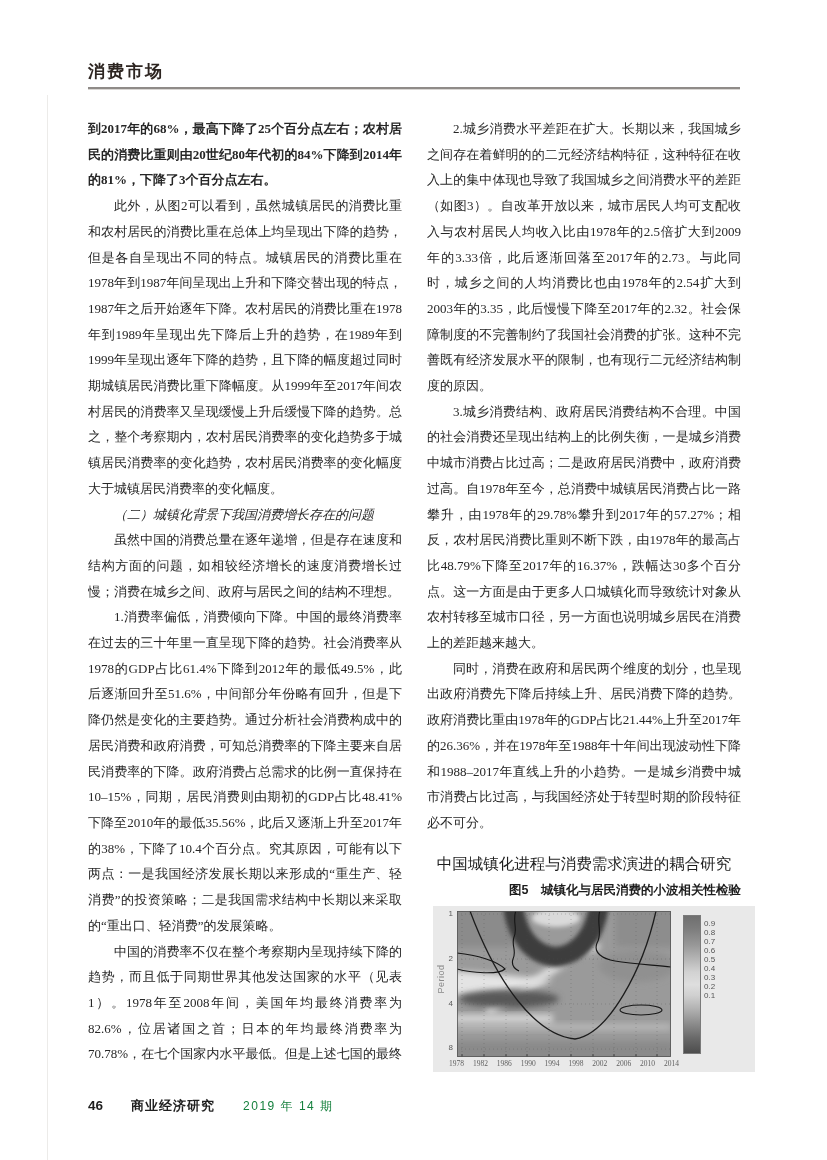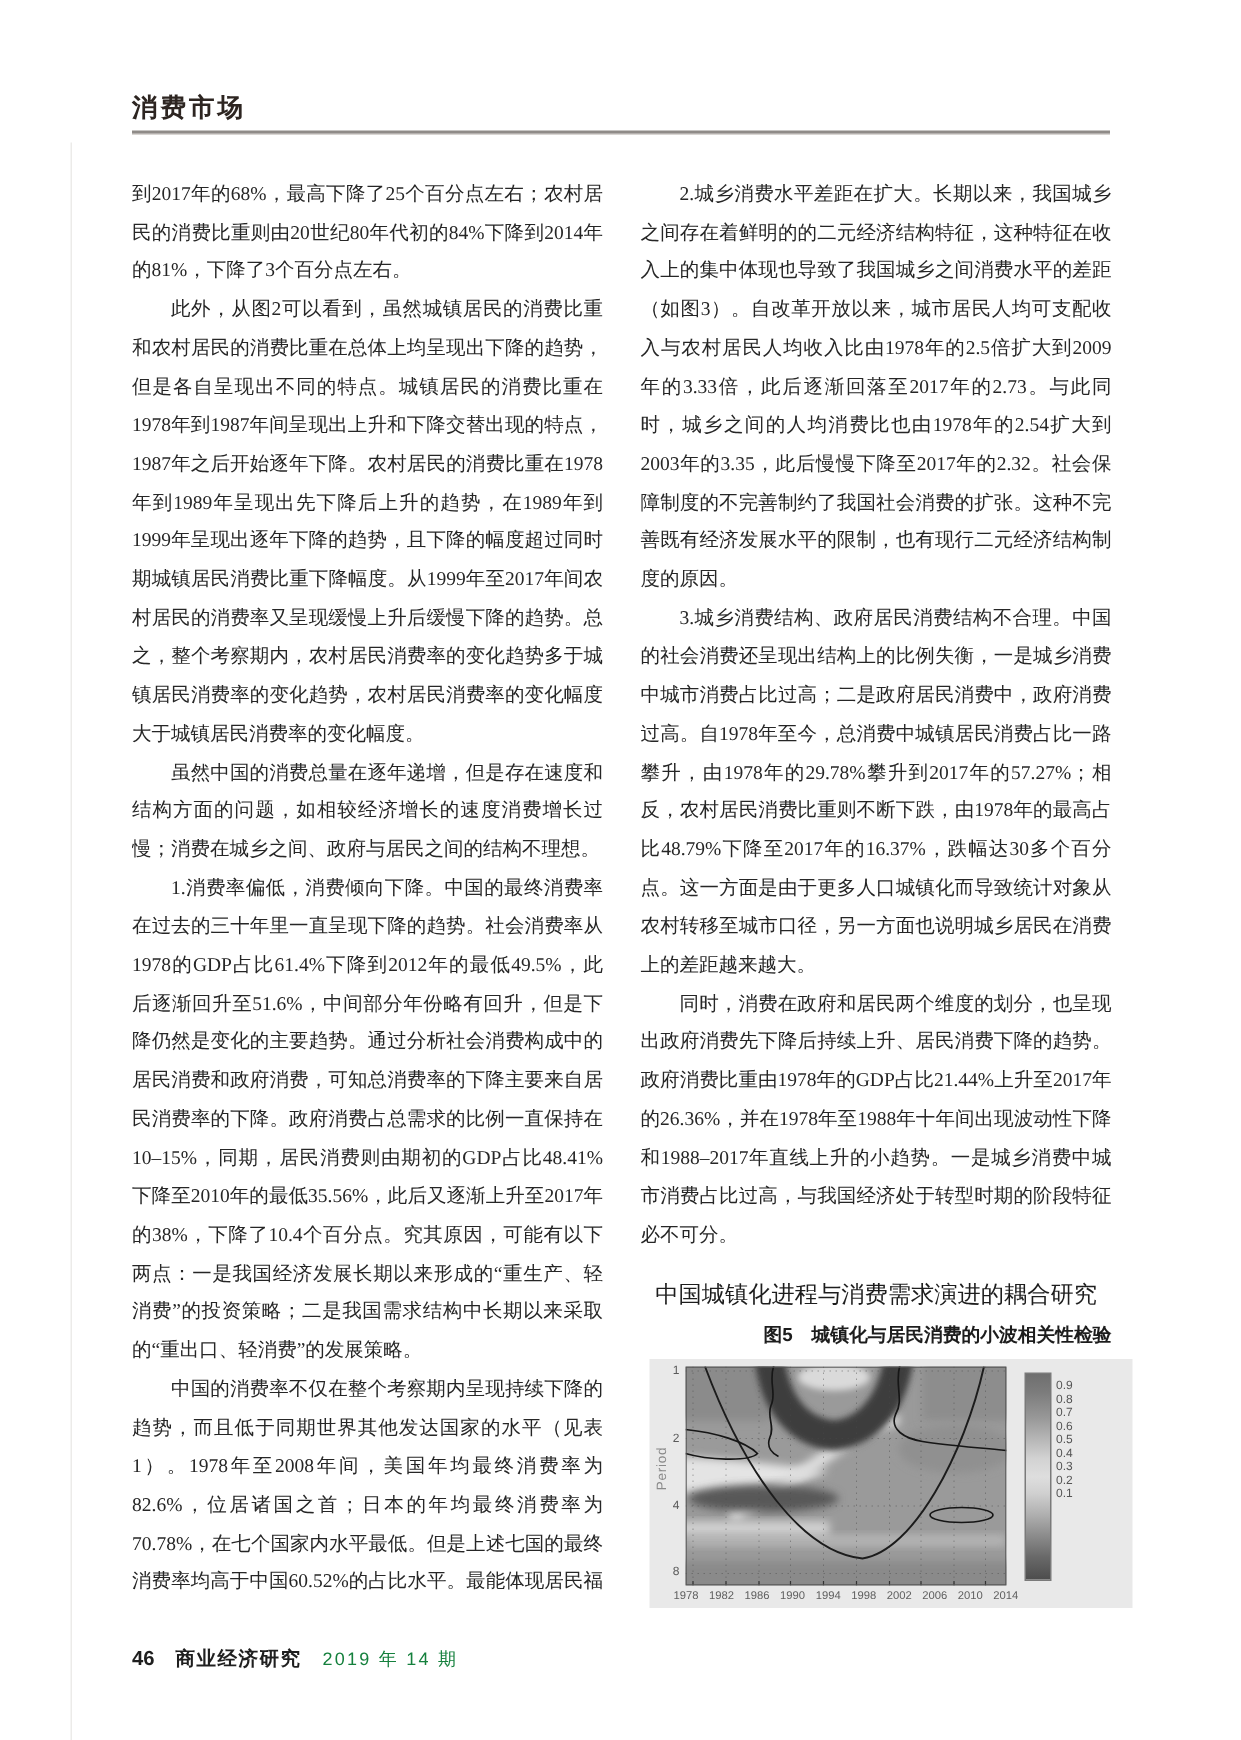--- a/index.html
+++ b/index.html
@@ -8,60 +8,61 @@
   .edge-line{position:absolute;left:47px;top:95px;width:1px;height:1065px;background:#ecebe9;}
   .header-label{position:absolute;left:88px;top:60px;font-family:"Liberation Sans","DejaVu Sans",sans-serif;
         font-weight:bold;font-size:17px;color:#2d2521;letter-spacing:2px;}
   .header-rule{position:absolute;left:88px;top:87px;width:652px;height:2px;background:#8f8b88;
         border-bottom:1px solid #d9d6d3;}
   .col{position:absolute;top:116px;width:314px;font-size:13px;line-height:25.7px;text-align:justify;
         overflow:hidden;}
   .col-left{left:88px;height:952px;}
   .col-right{left:427px;height:762px;}
   .col p{margin:0;text-indent:2em;}
-  .col p.no-indent{text-indent:0;}
+  .col p.no-indent{text-indent:0;font-weight:bold;}
   .col p.sub-heading{font-style:italic;}
   .section-heading{font-family:"Liberation Sans","DejaVu Sans",sans-serif;font-weight:normal;font-size:15.5px;
         text-align:center;margin:15px 0 7px 0;color:#1d1d1d;}
   .fig-caption{position:absolute;left:427px;top:882px;width:314px;text-align:right;
         font-family:"Liberation Sans","DejaVu Sans",sans-serif;font-weight:bold;font-size:12.5px;color:#1d1d1d;}
   .fig-panel{position:absolute;left:433px;top:906px;width:322px;height:166px;background:#e9e9e9;}
   .plot{position:absolute;left:24px;top:5px;width:214px;height:146px;display:block;}
   .period-label{position:absolute;left:-12px;top:68px;width:40px;text-align:center;
         transform:rotate(-90deg);font-family:"Liberation Sans","DejaVu Sans",sans-serif;
         font-size:9px;color:#8a8a8a;letter-spacing:.5px;}
   .ytick{position:absolute;left:0;width:20px;text-align:right;font-family:"Liberation Sans","DejaVu Sans",sans-serif;
         font-size:8px;color:#5a5a5a;line-height:9px;}
   .xticks{position:absolute;left:16px;top:153px;width:230px;display:flex;justify-content:space-between;
-        font-family:Liberation Sans, sans-serif;font-size:7.5px;color:#5f5f5f;}
+        font-family:Liberation Serif, serif;font-size:7.5px;color:#5f5f5f;}
   .colorbar{position:absolute;left:250px;top:9px;width:16px;height:137px;border:1px solid #7a7a7a;
         background:linear-gradient(to bottom,#6f6f6f 0%,#7c7c7c 9%,#979797 21%,#b4b4b4 31%,
         #d2d2d2 41%,#dedede 50%,#d0d0d0 58%,#b1b1b1 68%,#8e8e8e 78%,#696969 89%,#4d4d4d 100%);}
   .cbticks{position:absolute;left:271px;top:13px;height:126px;display:flex;flex-direction:column;
         justify-content:flex-start;font-family:"Liberation Sans","DejaVu Sans",sans-serif;
         font-size:8px;color:#555;}
-  .footer{position:absolute;left:88px;top:1097px;display:flex;align-items:baseline;gap:14px;
+  .footer{position:absolute;left:88px;top:1097px;display:flex;align-items:baseline;gap:28px;
         font-family:"Liberation Sans","DejaVu Sans",sans-serif;}
   .footer .page-number{font-weight:bold;font-size:13.5px;color:#1f1f1f;}
   .footer .journal-name{font-weight:bold;font-size:13px;color:#1f1f1f;letter-spacing:1px;}
   .footer .issue{font-size:12px;color:#15803d;letter-spacing:1.5px;}
 </style>
 </head>
 <body>
 
 <div class="page">
 
   <div class="edge-line"></div>
 
   <div class="header-label">消费市场</div>
   <div class="header-rule"></div>
 
   <div class="col col-left">
     <p class="no-indent">到2017年的68%，最高下降了25个百分点左右；农村居民的消费比重则由20世纪80年代初的84%下降到2014年的81%，下降了3个百分点左右。</p>
     <p>此外，从图2可以看到，虽然城镇居民的消费比重和农村居民的消费比重在总体上均呈现出下降的趋势，但是各自呈现出不同的特点。城镇居民的消费比重在1978年到1987年间呈现出上升和下降交替出现的特点，1987年之后开始逐年下降。农村居民的消费比重在1978年到1989年呈现出先下降后上升的趋势，在1989年到1999年呈现出逐年下降的趋势，且下降的幅度超过同时期城镇居民消费比重下降幅度。从1999年至2017年间农村居民的消费率又呈现缓慢上升后缓慢下降的趋势。总之，整个考察期内，农村居民消费率的变化趋势多于城镇居民消费率的变化趋势，农村居民消费率的变化幅度大于城镇居民消费率的变化幅度。</p>
+    <p class="sub-heading">（二）城镇化背景下我国消费增长存在的问题</p>
     <p>虽然中国的消费总量在逐年递增，但是存在速度和结构方面的问题，如相较经济增长的速度消费增长过慢；消费在城乡之间、政府与居民之间的结构不理想。</p>
     <p>1.消费率偏低，消费倾向下降。中国的最终消费率在过去的三十年里一直呈现下降的趋势。社会消费率从1978的GDP占比61.4%下降到2012年的最低49.5%，此后逐渐回升至51.6%，中间部分年份略有回升，但是下降仍然是变化的主要趋势。通过分析社会消费构成中的居民消费和政府消费，可知总消费率的下降主要来自居民消费率的下降。政府消费占总需求的比例一直保持在10–15%，同期，居民消费则由期初的GDP占比48.41%下降至2010年的最低35.56%，此后又逐渐上升至2017年的38%，下降了10.4个百分点。究其原因，可能有以下两点：一是我国经济发展长期以来形成的“重生产、轻消费”的投资策略；二是我国需求结构中长期以来采取的“重出口、轻消费”的发展策略。</p>
     <p>中国的消费率不仅在整个考察期内呈现持续下降的趋势，而且低于同期世界其他发达国家的水平（见表1）。1978年至2008年间，美国年均最终消费率为82.6%，位居诸国之首；日本的年均最终消费率为70.78%，在七个国家内水平最低。但是上述七国的最终消费率均高于中国60.52%的占比水平。最能体现居民福利水平的居民消费率指标一项，七国的水平也远高于中国。美国、英国、法国、德国、意大利、日本和加拿大的居民平均消费率分别为66.61%、62.65%、56.94%、58.82%、58.68%、55.30%、55.97%，中国的居民平均消费率水平仅为47.11%。以2008年的数据为例分析可知，中国的总消费率水平和居民消费率水平相较世界七大发达国家的水平差距进一步扩大。</p>
   </div>
 
   <div class="col col-right">
     <p>2.城乡消费水平差距在扩大。长期以来，我国城乡之间存在着鲜明的的二元经济结构特征，这种特征在收入上的集中体现也导致了我国城乡之间消费水平的差距（如图3）。自改革开放以来，城市居民人均可支配收入与农村居民人均收入比由1978年的2.5倍扩大到2009年的3.33倍，此后逐渐回落至2017年的2.73。与此同时，城乡之间的人均消费比也由1978年的2.54扩大到2003年的3.35，此后慢慢下降至2017年的2.32。社会保障制度的不完善制约了我国社会消费的扩张。这种不完善既有经济发展水平的限制，也有现行二元经济结构制度的原因。</p>
     <p>3.城乡消费结构、政府居民消费结构不合理。中国的社会消费还呈现出结构上的比例失衡，一是城乡消费中城市消费占比过高；二是政府居民消费中，政府消费过高。自1978年至今，总消费中城镇居民消费占比一路攀升，由1978年的29.78%攀升到2017年的57.27%；相反，农村居民消费比重则不断下跌，由1978年的最高占比48.79%下降至2017年的16.37%，跌幅达30多个百分点。这一方面是由于更多人口城镇化而导致统计对象从农村转移至城市口径，另一方面也说明城乡居民在消费上的差距越来越大。</p>
     <p>同时，消费在政府和居民两个维度的划分，也呈现出政府消费先下降后持续上升、居民消费下降的趋势。政府消费比重由1978年的GDP占比21.44%上升至2017年的26.36%，并在1978年至1988年十年间出现波动性下降和1988–2017年直线上升的小趋势。一是城乡消费中城市消费占比过高，与我国经济处于转型时期的阶段特征必不可分。</p>
     <h2 class="section-heading">中国城镇化进程与消费需求演进的耦合研究</h2>

